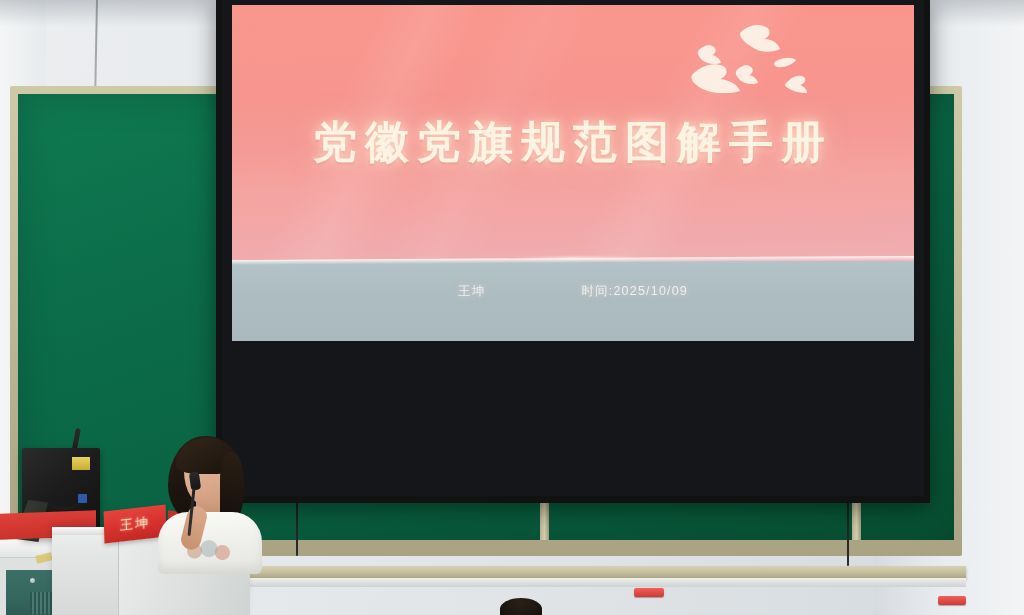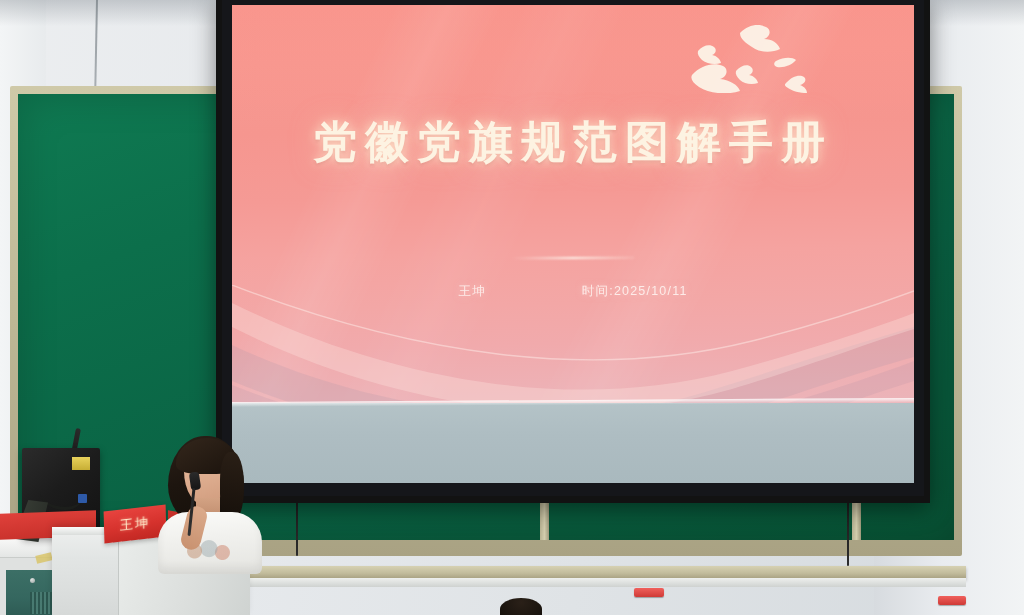--- a/index.html
+++ b/index.html
@@ -76,21 +76,21 @@
   .screen-shell{
     position:absolute; left:216px; top:0px; width:714px; height:503px;
     background:#121212;
     box-shadow:0 6px 22px rgba(0,0,0,.45);
   }
   .screen-bezel{
     position:absolute; left:222px; top:0px; width:702px; height:496px;
     background:#15161a;
   }
   .slide{
-    position:absolute; left:232px; top:5px; width:682px; height:478px;
+    position:absolute; left:232px; top:5px; width:682px; height:336px;
     overflow:hidden;
     background:
       linear-gradient(178.6deg,
         #f69b93 0%, #f79a92 12%, #f6968f 26%, #f59a95 40%,
         #f5a3a0 52%, #f3a7a6 62%, #f1aaac 70%, #eeb0b4 78%, #eab5bb 86%, #e7b8c0 100%);
   }
   
   .sheen{
     position:absolute; inset:0;
     background:
@@ -349,21 +349,21 @@
           <path d="M108,44 C116,40 124,40 128,43 C124,48 116,51 109,50 C106,49 105,46 108,44 Z"></path>
           <path d="M118,66 C124,59 132,57 136,60 C139,62 137,67 132,68 C137,70 139,73 139,76 C132,76 124,74 120,71 C117,69 116,68 118,66 Z"></path>
         </g>
       </svg>
     </div>
 
     <div class="slide-title">党徽党旗规范图解手册</div>
     <div class="slide-rule"></div>
     <div class="slide-meta">
       <span>王坤</span>
-      <span>时间:2025/10/11</span>
+      <span>时间:2025/10/09</span>
     </div>
   </div>
 
   <div class="console"></div>
   <div class="console-top"></div>
   <div class="sticker" style="left:36px; top:554px;"></div>
   <div class="sticker" style="left:140px; top:556px; width:10px;"></div>
   <div class="console-vent"></div>
   <div class="vent-lines"></div>
   <div class="screw" style="left:30px; top:578px;"></div>

